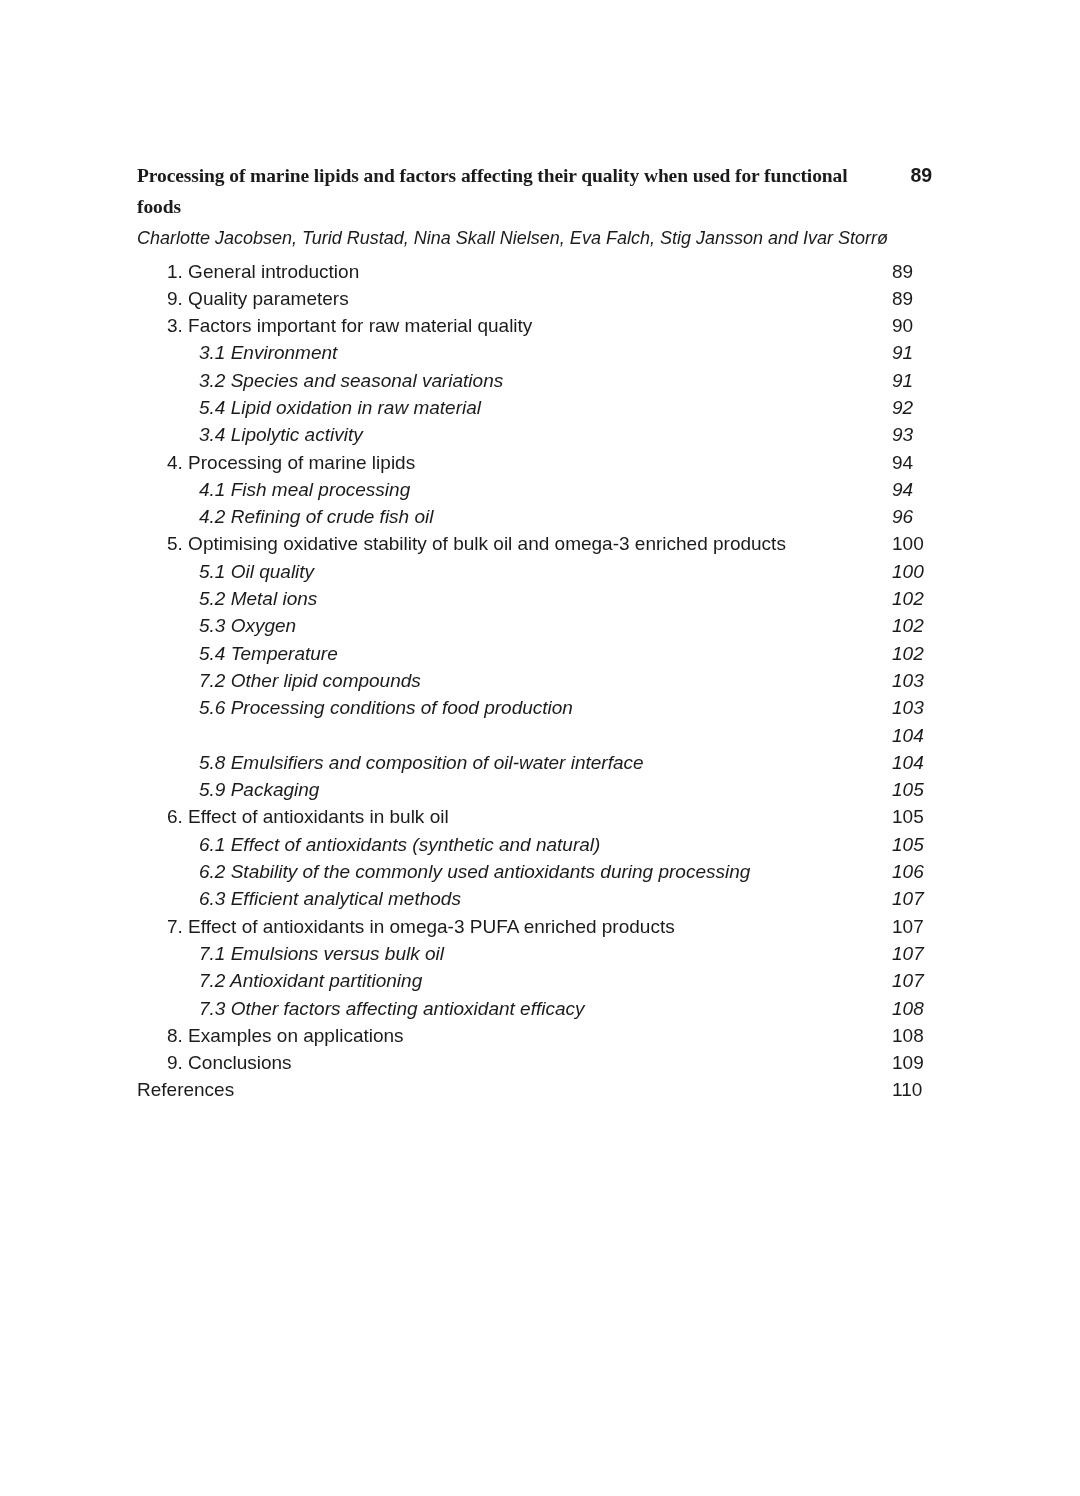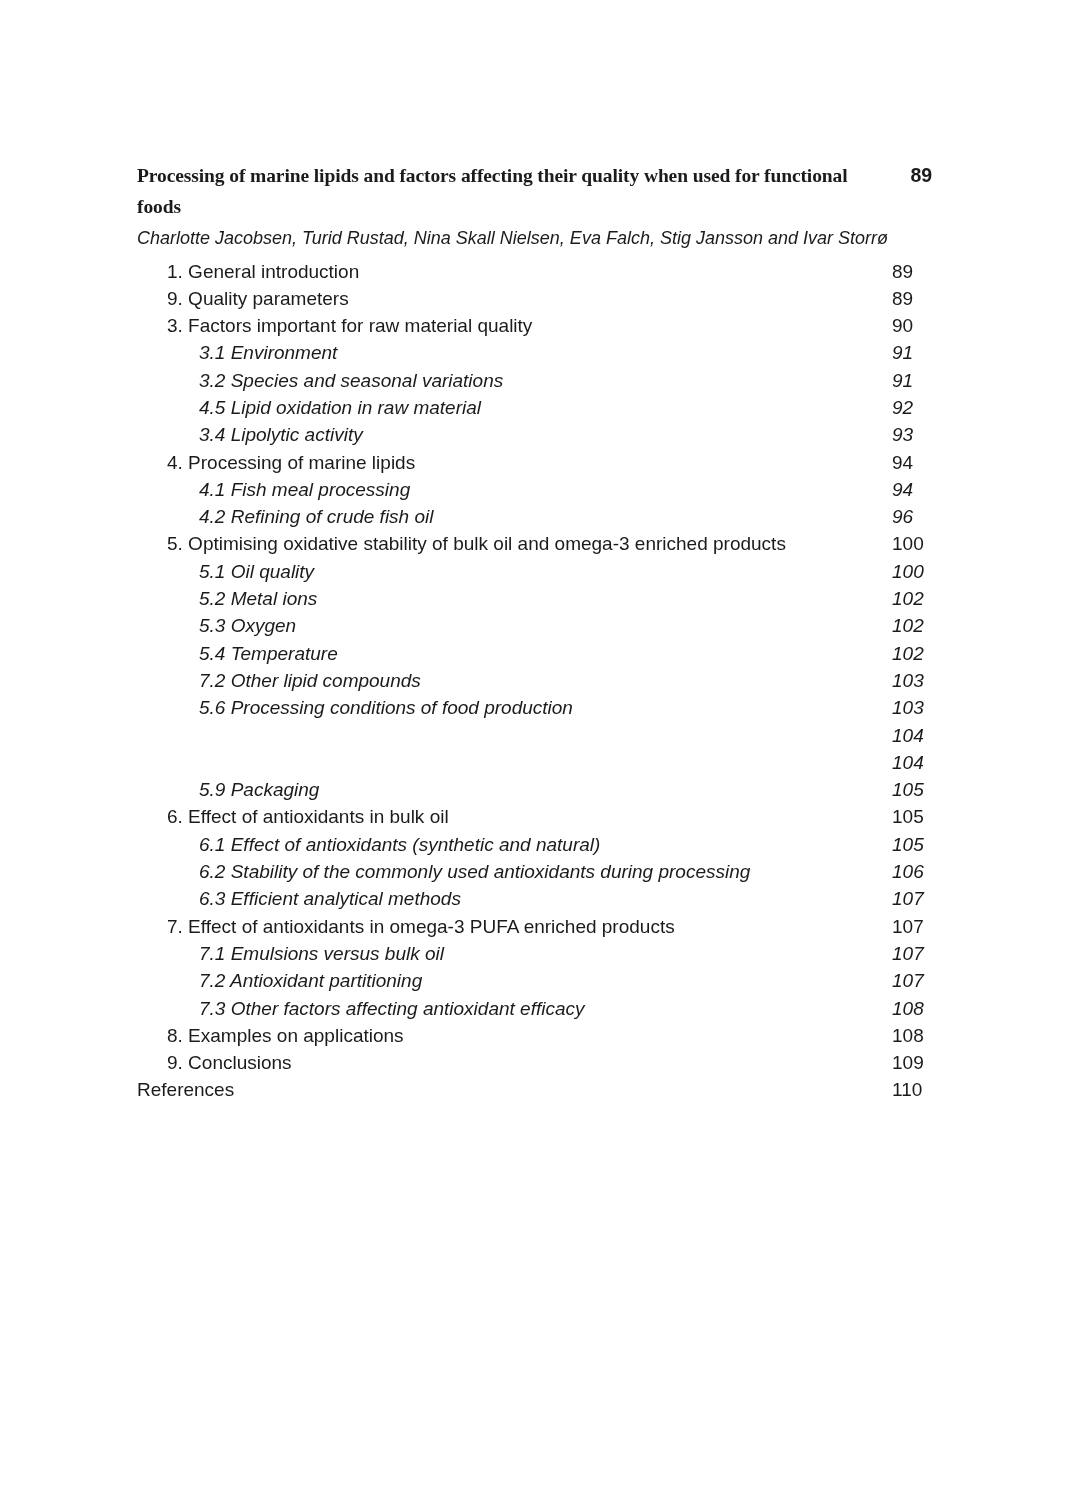--- a/index.html
+++ b/index.html
@@ -134,21 +134,21 @@
           <span class="label">3.1 Environment</span>
           <span class="filler"></span>
           <span class="pg">91</span>
         </div>
         <div class="toc-row lvl2">
           <span class="label">3.2 Species and seasonal variations</span>
           <span class="filler"></span>
           <span class="pg">91</span>
         </div>
         <div class="toc-row lvl2">
-          <span class="label">4.5 Lipid oxidation in raw material</span>
+          <span class="label">5.4 Lipid oxidation in raw material</span>
           <span class="filler"></span>
           <span class="pg">92</span>
         </div>
         <div class="toc-row lvl2">
           <span class="label">3.4 Lipolytic activity</span>
           <span class="filler"></span>
           <span class="pg">93</span>
         </div>
         <div class="toc-row lvl1">
           <span class="label">4. Processing of marine lipids</span>
@@ -198,20 +198,21 @@
         <div class="toc-row lvl2">
           <span class="label">5.6 Processing conditions of food production</span>
           <span class="filler"></span>
           <span class="pg">103</span>
         </div>
         <div class="toc-row lvl2">
           <span class="filler"></span>
           <span class="pg">104</span>
         </div>
         <div class="toc-row lvl2">
+          <span class="label">5.8 Emulsifiers and composition of oil-water interface</span>
           <span class="filler"></span>
           <span class="pg">104</span>
         </div>
         <div class="toc-row lvl2">
           <span class="label">5.9 Packaging</span>
           <span class="filler"></span>
           <span class="pg">105</span>
         </div>
         <div class="toc-row lvl1">
           <span class="label">6. Effect of antioxidants in bulk oil</span>

